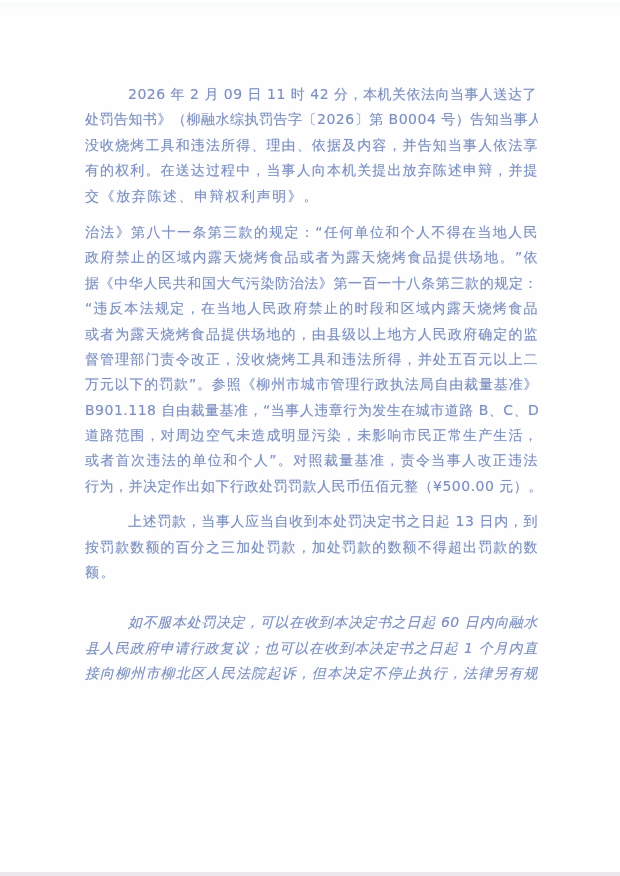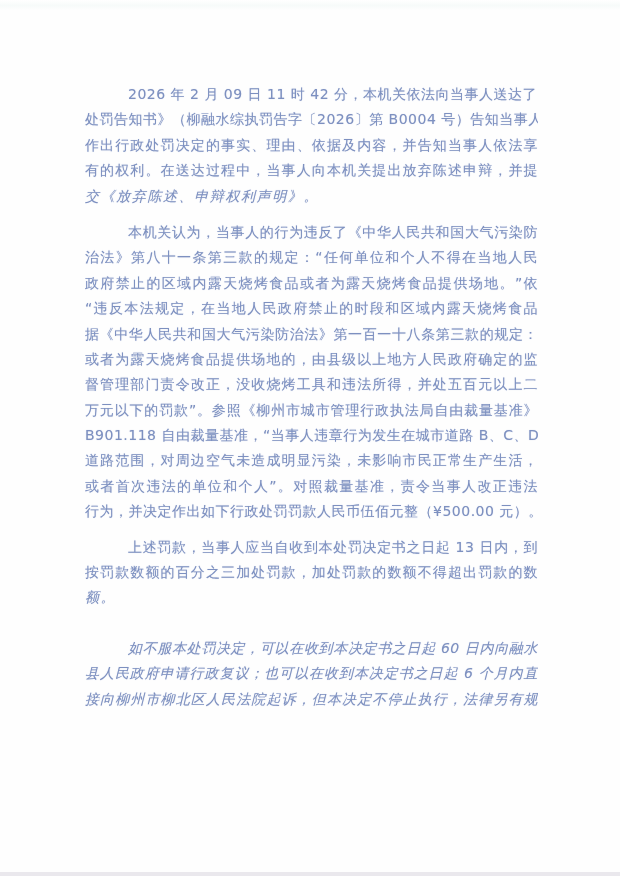--- a/index.html
+++ b/index.html
@@ -46,62 +46,60 @@
     letter-spacing: 0.5px;
     text-align: justify;
     text-align-last: justify;
     overflow: hidden;
     white-space: nowrap;
   }
   .line.indent { padding-left: 43px; }
   .line.short {
     text-align-last: left;
     letter-spacing: 1.6px;
-    font-style: italic;
   }
 </style>
 </head>
 <body>
 
 <div class="page">
   <div class="scan-top-edge"></div>
 
   <div class="content">
 
     <div class="para p1">
       <div class="line indent">2026 年 2 月 09 日 11 时 42 分，本机关依法向当事人送达了《行政</div>
       <div class="line">处罚告知书》（柳融水综执罚告字〔2026〕第 B0004 号）告知当事人拟</div>
-      <div class="line">作出行政处罚决定的事实、理由、依据及内容，并告知当事人依法享</div>
+      <div class="line">没收烧烤工具和违法所得、理由、依据及内容，并告知当事人依法享</div>
       <div class="line">有的权利。在送达过程中，当事人向本机关提出放弃陈述申辩，并提</div>
       <div class="line short">交《放弃陈述、申辩权利声明》。</div>
     </div>
 
     <div class="para p2">
-      <div class="line indent">本机关认为，当事人的行为违反了《中华人民共和国大气污染防</div>
       <div class="line">治法》第八十一条第三款的规定：“任何单位和个人不得在当地人民</div>
       <div class="line">政府禁止的区域内露天烧烤食品或者为露天烧烤食品提供场地。”依</div>
+      <div class="line">据《中华人民共和国大气污染防治法》第一百一十八条第三款的规定：</div>
       <div class="line">“违反本法规定，在当地人民政府禁止的时段和区域内露天烧烤食品</div>
-      <div class="line">据《中华人民共和国大气污染防治法》第一百一十八条第三款的规定：</div>
       <div class="line">或者为露天烧烤食品提供场地的，由县级以上地方人民政府确定的监</div>
       <div class="line">督管理部门责令改正，没收烧烤工具和违法所得，并处五百元以上二</div>
       <div class="line">万元以下的罚款”。参照《柳州市城市管理行政执法局自由裁量基准》</div>
       <div class="line">B901.118 自由裁量基准，“当事人违章行为发生在城市道路 B、C、D 级</div>
       <div class="line">道路范围，对周边空气未造成明显污染，未影响市民正常生产生活，</div>
       <div class="line">或者首次违法的单位和个人”。对照裁量基准，责令当事人改正违法</div>
       <div class="line">行为，并决定作出如下行政处罚罚款人民币伍佰元整（¥500.00 元）。</div>
     </div>
 
     <div class="para p3">
       <div class="line indent">上述罚款，当事人应当自收到本处罚决定书之日起 13 日内，到</div>
       <div class="line">按罚款数额的百分之三加处罚款，加处罚款的数额不得超出罚款的数</div>
       <div class="line short">额。</div>
     </div>
 
     <div class="para p4">
       <div class="line indent">如不服本处罚决定，可以在收到本决定书之日起 60 日内向融水</div>
-      <div class="line">县人民政府申请行政复议；也可以在收到本决定书之日起 6 个月内直</div>
+      <div class="line">县人民政府申请行政复议；也可以在收到本决定书之日起 1 个月内直</div>
       <div class="line">接向柳州市柳北区人民法院起诉，但本决定不停止执行，法律另有规</div>
     </div>
 
   </div>
 
   <div class="scan-bottom-edge"></div>
 </div>
 
 </body></html>

